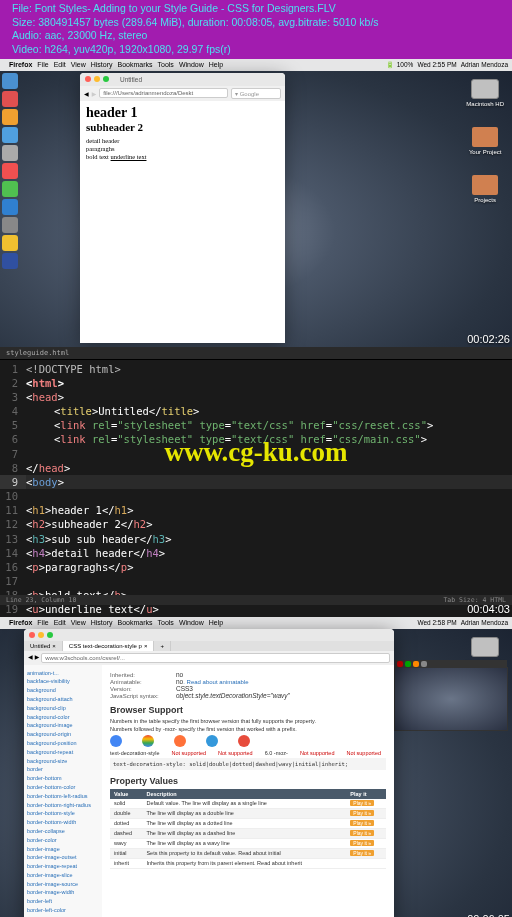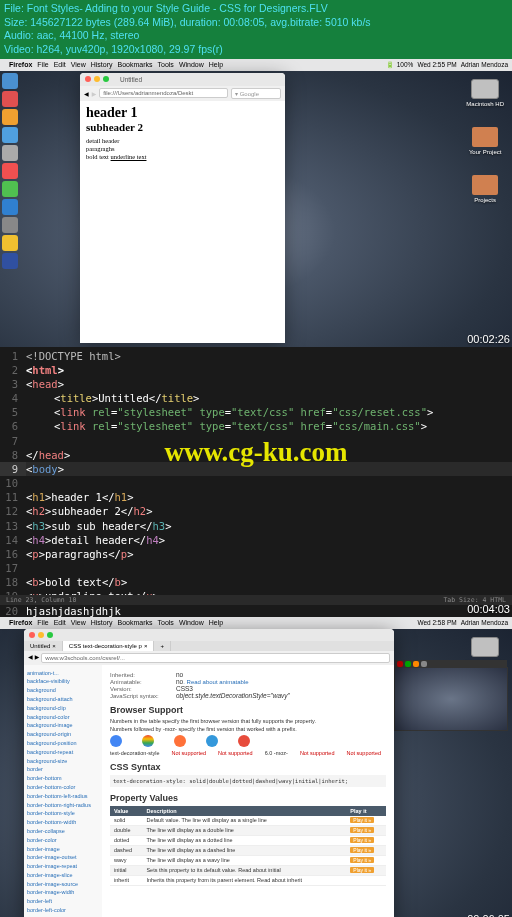--- a/index.html
+++ b/index.html
@@ -1,19 +1,19 @@
 <!DOCTYPE html>
 <html><head>
 <meta charset="utf-8">
 <style>
   * { margin: 0; padding: 0; box-sizing: border-box; }
   body { width: 512px; background: #000; font-family: Arial, sans-serif; font-size: 9px; }
   
   
-  .file-info { background: #15803d; color: #fff; padding: 2px 4px; font-family: Arial; font-size: 10.5px; line-height: 1.3; }
+  .file-info { background: #a21caf; color: #fff; padding: 2px 12px; font-family: Arial; font-size: 10.5px; line-height: 1.3; }
   .file-info .cyan { color: #4ee0f0; }
   
   
   .section1 { position: relative; height: 288px; background: linear-gradient(135deg, #6b7a8f 0%, #3a4456 50%, #2a3142 100%); overflow: hidden; }
   .yosemite { position: absolute; inset: 0; background: radial-gradient(ellipse at 40% 60%, #8a95a8 0%, #4a5668 30%, #2a3442 70%, #1a2230 100%); }
   .menubar { position: relative; height: 12px; background: rgba(240,240,240,0.95); display: flex; align-items: center; padding: 0 4px; font-size: 7px; gap: 5px; }
   .menubar .apple { font-size: 8px; }
   .menubar .right { margin-left: auto; display: flex; gap: 4px; align-items: center; font-size: 6.5px; }
   .dock-left { position: absolute; left: 2px; top: 14px; width: 18px; display: flex; flex-direction: column; gap: 2px; }
   .dock-icon { width: 16px; height: 16px; border-radius: 3px; }
@@ -92,22 +92,22 @@
   
   .floating-vid { position: absolute; right: 4px; top: 50px; width: 114px; height: 64px; background: radial-gradient(ellipse, #6a7588 0%, #2a3142 100%); border: 1px solid #333; }
   .vid-controls { position: absolute; top: -8px; left: 0; right: 0; height: 8px; background: #333; display: flex; align-items: center; gap: 2px; padding: 0 2px; }
   .vid-btn { width: 6px; height: 6px; border-radius: 2px; }
 </style>
 </head>
 <body>
 
 <div class="file-info">
   <div class="cyan">File: Font Styles- Adding to your Style Guide - CSS for Designers.FLV</div>
-  <div class="cyan">Size: 145627122 bytes (289.64 MiB), duration: 00:08:05, avg.bitrate: 5010 kb/s</div>
-  <div class="cyan">Audio: aac, 44100 Hz, stereo</div>
+  <div class="cyan">Size: 380491457 bytes (289.64 MiB), duration: 00:08:05, avg.bitrate: 5010 kb/s</div>
+  <div class="cyan">Audio: aac, 23000 Hz, stereo</div>
   <div class="cyan">Video: h264, yuv420p, 1920x1080, 29.97 fps(r)</div>
 </div>
 
 <div class="section1">
   <div class="yosemite"></div>
   <div class="menubar">
     <span class="apple"></span>
     <b>Firefox</b>
     <span>File</span>
     <span>Edit</span>
@@ -172,20 +172,21 @@
       <div class="small-line">detail header</div>
       <div class="small-line">paragraghs</div>
       <div class="small-line"><span>bold text</span> <span class="underline">underline text</span></div>
     </div>
   </div>
 
   <div class="timestamp">00:02:26</div>
 </div>
 
 <div class="section2">
+  <div class="editor-tab">styleguide.html</div>
   <div class="code-area" id="code-lines">
       <div class="code-line">
         <div class="gutter">1</div>
         <div class="code-text" style="padding-left: 0px;"><span class="doctype">&lt;!DOCTYPE html&gt;</span></div>
       </div>
       <div class="code-line">
         <div class="gutter">2</div>
         <div class="code-text" style="padding-left: 0px; font-weight: bold;"><span class="bracket">&lt;</span><span class="tag">html</span><span class="bracket">&gt;</span></div>
       </div>
       <div class="code-line">
@@ -383,21 +384,20 @@
         </div>
         <div class="support-row">
           <span>text-decoration-style</span>
           <span class="not-sup">Not supported</span>
           <span class="not-sup">Not supported</span>
           <span>6.0 -moz-</span>
           <span class="not-sup">Not supported</span>
           <span class="not-sup">Not supported</span>
         </div>
 
-        <h3>CSS Syntax</h3>
         <div class="syntax-box">text-decoration-style: solid|double|dotted|dashed|wavy|initial|inherit;</div>
 
         <h3>Property Values</h3>
         <table class="props-table">
           <thead>
               <tr>
             <th>Value</th>
             <th>Description</th>
             <th>Play it</th>
           </tr>

